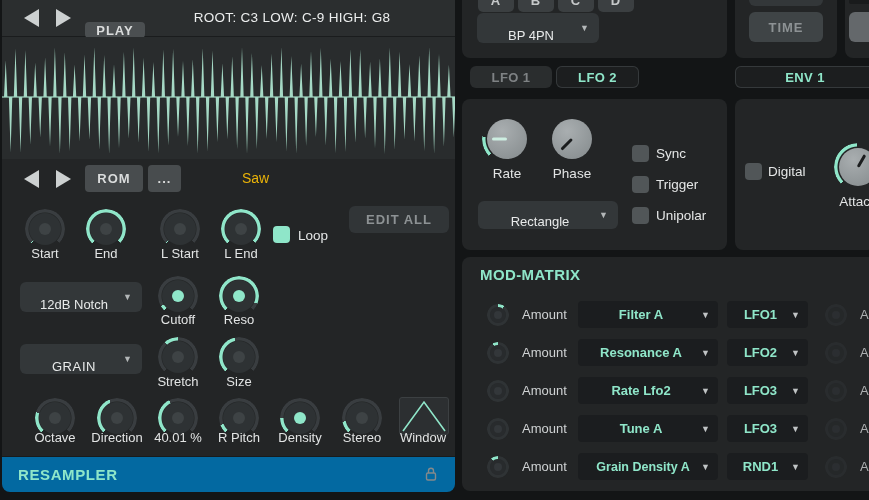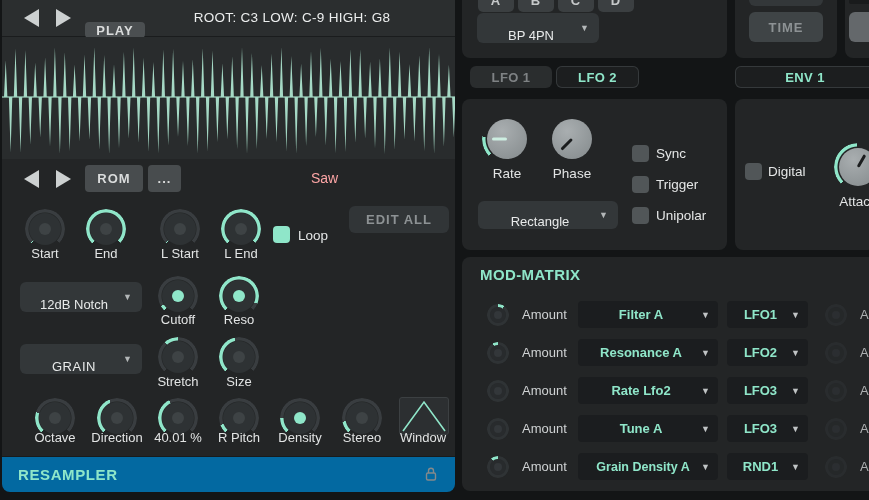--- a/index.html
+++ b/index.html
@@ -74,21 +74,21 @@
       <svg width="453" height="122" style="display:block">
           <path d="M2.0,60 L3.7,23.2 L5.4,60 Z M6.9,60 L8.6,115.4 L10.3,60 Z M11.8,60 L13.5,11.4 L15.2,60 Z M16.8,60 L18.5,116.0 L20.2,60 Z M21.7,60 L23.4,12.9 L25.1,60 Z M26.6,60 L28.3,107.7 L30.0,60 Z M31.5,60 L33.2,25.4 L34.9,60 Z M36.5,60 L38.2,100.4 L39.9,60 Z M41.4,60 L43.1,20.3 L44.8,60 Z M46.3,60 L48.0,109.8 L49.7,60 Z M51.2,60 L52.9,10.3 L54.6,60 Z M56.2,60 L57.9,116.7 L59.6,60 Z M61.1,60 L62.8,15.2 L64.5,60 Z M66.0,60 L67.7,114.1 L69.4,60 Z M70.9,60 L72.6,27.5 L74.3,60 Z M75.9,60 L77.6,104.4 L79.3,60 Z M80.8,60 L82.5,17.4 L84.2,60 Z M85.7,60 L87.4,102.8 L89.1,60 Z M90.6,60 L92.3,10.0 L94.0,60 Z M95.6,60 L97.3,112.7 L99.0,60 Z M100.5,60 L102.2,17.9 L103.9,60 Z M105.4,60 L107.1,117.0 L108.8,60 Z M110.3,60 L112.0,27.2 L113.7,60 Z M115.3,60 L117.0,111.5 L118.7,60 Z M120.2,60 L121.9,14.7 L123.6,60 Z M125.1,60 L126.8,101.6 L128.5,60 Z M130.0,60 L131.7,10.5 L133.4,60 Z M134.9,60 L136.6,105.8 L138.3,60 Z M139.9,60 L141.6,20.8 L143.3,60 Z M144.8,60 L146.5,115.0 L148.2,60 Z M149.7,60 L151.4,25.0 L153.1,60 Z M154.6,60 L156.3,116.2 L158.0,60 Z M159.6,60 L161.3,12.5 L163.0,60 Z M164.5,60 L166.2,108.4 L167.9,60 Z M169.4,60 L171.1,11.7 L172.8,60 Z M174.3,60 L176.0,100.1 L177.7,60 Z M179.3,60 L181.0,23.7 L182.7,60 Z M184.2,60 L185.9,109.1 L187.6,60 Z M189.1,60 L190.8,22.2 L192.5,60 Z M194.0,60 L195.7,116.5 L197.4,60 Z M199.0,60 L200.7,11.0 L202.4,60 Z M203.9,60 L205.6,114.5 L207.3,60 Z M208.8,60 L210.5,13.6 L212.2,60 Z M213.7,60 L215.4,105.1 L217.1,60 Z M218.7,60 L220.4,26.3 L222.1,60 Z M223.6,60 L225.3,102.2 L227.0,60 Z M228.5,60 L230.2,19.2 L231.9,60 Z M233.4,60 L235.1,112.1 L236.8,60 Z M238.3,60 L240.0,10.1 L241.7,60 Z M243.3,60 L245.0,117.0 L246.7,60 Z M248.2,60 L249.9,16.1 L251.6,60 Z M253.1,60 L254.8,112.1 L256.5,60 Z M258.0,60 L259.7,28.0 L261.4,60 Z M263.0,60 L264.7,102.1 L266.4,60 Z M267.9,60 L269.6,16.4 L271.3,60 Z M272.8,60 L274.5,105.2 L276.2,60 Z M277.7,60 L279.4,10.1 L281.1,60 Z M282.7,60 L284.4,114.6 L286.1,60 Z M287.6,60 L289.3,18.9 L291.0,60 Z M292.5,60 L294.2,116.5 L295.9,60 Z M297.4,60 L299.1,26.5 L300.8,60 Z M302.4,60 L304.1,109.0 L305.8,60 Z M307.3,60 L309.0,13.9 L310.7,60 Z M312.2,60 L313.9,100.1 L315.6,60 Z M317.1,60 L318.8,10.8 L320.5,60 Z M322.1,60 L323.8,108.4 L325.5,60 Z M327.0,60 L328.7,21.8 L330.4,60 Z M331.9,60 L333.6,116.3 L335.3,60 Z M336.8,60 L338.5,24.0 L340.2,60 Z M341.8,60 L343.4,115.0 L345.1,60 Z M346.7,60 L348.4,11.9 L350.1,60 Z M351.6,60 L353.3,105.8 L355.0,60 Z M356.5,60 L358.2,12.3 L359.9,60 Z M361.4,60 L363.1,101.6 L364.8,60 Z M366.4,60 L368.1,24.6 L369.8,60 Z M371.3,60 L373.0,111.5 L374.7,60 Z M376.2,60 L377.9,21.2 L379.6,60 Z M381.1,60 L382.8,117.0 L384.5,60 Z M386.1,60 L387.8,10.6 L389.5,60 Z M391.0,60 L392.7,112.7 L394.4,60 Z M395.9,60 L397.6,14.4 L399.3,60 Z M400.8,60 L402.5,102.7 L404.2,60 Z M405.8,60 L407.5,27.0 L409.2,60 Z M410.7,60 L412.4,104.5 L414.1,60 Z M415.6,60 L417.3,18.2 L419.0,60 Z M420.5,60 L422.2,114.1 L423.9,60 Z M425.5,60 L427.2,10.0 L428.9,60 Z M430.4,60 L432.1,116.7 L433.8,60 Z M435.3,60 L437.0,17.0 L438.7,60 Z M440.2,60 L441.9,109.7 L443.6,60 Z M445.2,60 L446.9,27.7 L448.6,60 Z M450.1,60 L451.8,100.4 L453.5,60 Z " fill="#a5d9c5"></path>
           <rect x="0" y="59.4" width="453" height="1.2" fill="#a5d9c5"></rect>
         </svg>
     </div>
 
     <div class="abs tri-l" style="left:22px;top:170px;"></div>
     <div class="abs tri-r" style="left:54px;top:170px;"></div>
     <div class="btn" style="left:83px;top:165px;width:58px;height:27px;background:#484c4e;">ROM</div>
     <div class="btn" style="left:146px;top:165px;width:33px;height:27px;background:#484c4e;">...</div>
-    <div class="abs" style="left:240px;top:170px;width:165px;text-align:center;font-size:14px;color:#fca5a5;">Saw</div>
+    <div class="abs" style="left:240px;top:170px;width:165px;text-align:left;font-size:14px;color:#eab308;">Saw</div>
 
     <div class="knob" style="left:23px;top:209px;">
       <div class="ring track"></div>
         <div class="ring" style="--sw:2deg"></div>
         <div class="kbody">
           <div class="kdot"></div>
         </div>
     </div>
     <div class="klabel" style="left:43px;top:246px;">Start</div>
 

